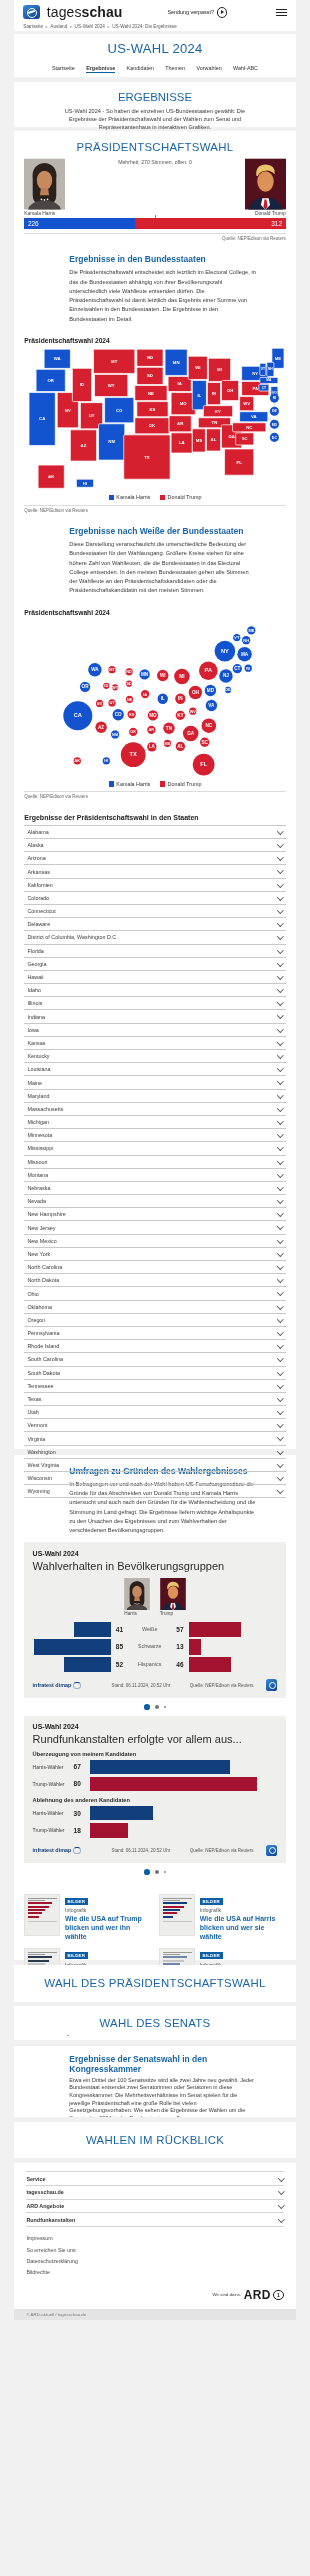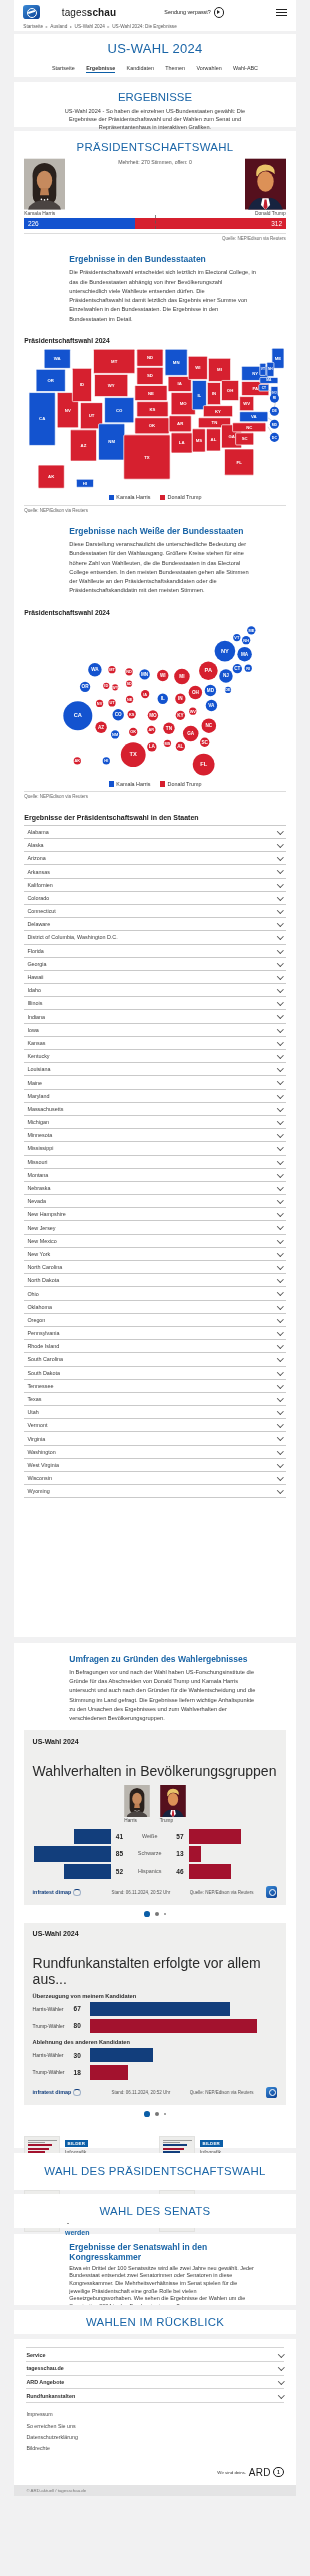--- a/index.html
+++ b/index.html
@@ -6,21 +6,21 @@
   body{min-height:2576px;width:310px;}
   .col{width:282px;margin:0 auto;}
   .card{background:#fff;}
   .mb6{margin-bottom:3.1px}.mb8{margin-bottom:4.1px}.mb9{margin-bottom:4.7px}.mb10{margin-bottom:5.2px}
   
   .hdr{height:31px;padding:0 0;}
   .hdr-top{display:flex;align-items:center;height:20.7px;padding:2.1px 9.3px 0 9.3px;}
   .ts-logo{width:16.5px;height:14px;border-radius:3.1px;background:linear-gradient(145deg,#3a8ad6,#0b3f93);position:relative;flex:0 0 auto;}
   .ts-logo:before{content:"";position:absolute;left:3.6px;top:2.6px;width:8.3px;height:8.3px;border:1.3px solid #fff;border-radius:50%;}
   .ts-logo:after{content:"";position:absolute;left:4.7px;top:5.7px;width:6.7px;height:1.6px;background:#fff;transform:rotate(-18deg);}
-  .ts-word{font-size:10px;margin-left:22px;color:#1d1d1d;letter-spacing:0.1px}
+  .ts-word{font-size:14px;margin-left:7px;color:#1d1d1d;letter-spacing:0.1px}
   .ts-word b{font-weight:bold}
   .missed{margin-left:auto;margin-right:auto;display:flex;align-items:center;font-size:5.4px;color:#222;gap:3.1px}
   .play{width:8.3px;height:8.3px;border:0.7px solid #222;border-radius:50%;position:relative}
   .play:before{content:"";position:absolute;left:2.6px;top:2.1px;border-left:3.1px solid #222;border-top:2.1px solid transparent;border-bottom:2.1px solid transparent}
   .burger{width:10.3px;height:7.2px;display:flex;flex-direction:column;justify-content:space-between;margin-left:4.1px}
   .burger i{height:1.1px;background:#222;display:block}
   .crumbs{padding:1px 9.3px;font-size:4.7px;color:#5a5a5a;display:flex;gap:2.6px;align-items:center}
   .crumbs .sep{color:#999;font-size:4.1px}
   
   .hub{height:43px;text-align:center;padding-top:7.2px;box-sizing:border-box}
@@ -28,21 +28,21 @@
   .tabs{display:flex;justify-content:center;gap:11.4px;margin-top:8.3px;font-size:5.4px;color:#333}
   .tab{padding-bottom:1.6px;cursor:pointer}
   .tab.active{font-weight:bold;border-bottom:1.3px solid #0b5ea7}
   
   .intro{height:45px;text-align:center;padding-top:8.3px;box-sizing:border-box}
   .intro h2{margin:0;font-weight:400;font-size:11.4px;color:#1a65a7}
   .intro p{margin:4.1px auto 0;width:196px;font-size:5.6px;line-height:1.45;color:#3a3a3a}
   
   .bighead{margin:0;font-weight:400;font-size:11.4px;color:#1a65a7;text-align:center;letter-spacing:0.3px}
   
-  .pres{height:1506px;box-sizing:border-box;padding:9.3px 10.3px 0;position:relative}
+  .pres{height:1318px;box-sizing:border-box;padding:9.3px 10.3px 0;position:relative}
   .cands{position:relative;height:60px;margin-top:5.2px}
   .photo{width:41px;height:52px;display:block}
   .cand-l{position:absolute;left:0;top:0}.cand-r{position:absolute;right:0;top:0}
   .cand-name{font-size:4.9px;color:#444;margin-top:1.6px}
   .cand-r .cand-name{text-align:right}
   .maj{position:absolute;left:0;right:0;top:1px;text-align:center;font-size:5.2px;color:#555}
   .evbar{display:flex;height:11.4px;position:relative;margin-top:0}
   .evbar .b{display:flex;align-items:center;font-size:6.5px;color:#fff}
   .evbar .b.blue{background:#1353cf;padding-left:3.6px}
   .evbar .b.red{background:#d6202f;justify-content:flex-end;padding-right:3.6px}
@@ -58,21 +58,21 @@
   .legend .sw{display:inline-block;width:5.2px;height:5.2px;margin-right:2.6px;vertical-align:-0.5px}
   .list-head{font-size:7px;font-weight:bold;color:#222;margin-top:14.5px}
   .acc{margin-top:4.1px;border-top:0.5px solid #c9c9c9}
   .acc-row{display:flex;align-items:center;justify-content:space-between;height:13.2px;border-bottom:0.5px solid #c9c9c9;padding:0 3.1px;cursor:pointer;box-sizing:border-box}
   .acc-row .lbl{font-size:5.4px;color:#3c3c3c}
   .chev{width:3.6px;height:3.6px;border-right:0.8px solid #555;border-bottom:0.8px solid #555;transform:rotate(45deg);margin-top:-1.6px;flex:0 0 auto}
   
   .surv{height:505px;box-sizing:border-box;padding:0 10.3px}
   .graycard{background:#efefee;margin-top:7.2px;padding:7.2px 8.3px;box-sizing:border-box}
   .kicker{font-size:7px;font-weight:bold;color:#1d1d1d}
-  .gtitle{font-size:14px;color:#2b2b2b;margin-top:18px}
+  .gtitle{font-size:11px;color:#2b2b2b;margin-top:3px}
   .gphotos{display:flex;justify-content:center;gap:9.3px;margin-top:6.2px}
   .gp{text-align:left}
   .gp .photo{width:26px;height:32px}
   .gp .plabel{font-size:4.7px;color:#444;margin-top:1.6px}
   .demo-row{display:grid;grid-template-columns:78px 17.6px 43px 17.6px 78px;height:15.5px;margin-top:2.1px}
   .demo-left{display:flex;justify-content:flex-end}
   .demo-bar{height:100%}
   .demo-val{font-size:6.5px;font-weight:bold;color:#222;line-height:15.5px;text-align:center}
   .demo-cat{font-size:5.4px;color:#555;line-height:15.5px;text-align:center}
   .gfoot{display:flex;align-items:center;margin-top:7.2px;font-size:4.5px;color:#555}
@@ -98,36 +98,36 @@
   .thumb .tl{height:1px;background:#9a9a9a;margin-bottom:1px}
   .thumb .tl.short{width:60%}
   .thumb .tb{height:2.1px;margin:1.3px 0}
   .thumb .tfoot{height:1px;background:#c4c4c4;margin-top:3.1px}
   .tbody{padding-top:1px}
   .badge{display:inline-block;background:#0b5ea7;color:#fff;font-size:4.4px;font-weight:bold;padding:1px 2.6px;letter-spacing:0.2px}
   .tkick{font-size:5.2px;color:#555;margin-top:2.1px}
   .ttitle{font-size:7px;font-weight:bold;color:#1a65a7;line-height:1.25;margin-top:1.6px}
   
   .hsec{box-sizing:border-box;display:flex;align-items:center;justify-content:center;position:relative}
-  .h72{height:37px}.h66{height:34px}.h70{height:24px}
+  .h72{height:37px}.h66{height:34px}.h70{height:36px}
   .tinydot{position:absolute;left:53px;bottom:4.1px;width:1.6px;height:1.6px;border-radius:50%;background:#888}
   
   .sen{height:71px;box-sizing:border-box;padding:7.2px 10.3px 0;overflow:hidden}
   .sen .bluehead{margin-top:1px}
   .sen .body-p{font-size:5.5px;line-height:1.38;margin-top:3.1px}
   
   .foot{height:146px;box-sizing:border-box;padding:8.3px 12.4px 0;position:relative}
   .facc{border-top:0.5px solid #d4d4d4}
   .facc-row{display:flex;align-items:center;justify-content:space-between;height:12.7px;border-bottom:0.5px solid #d4d4d4;cursor:pointer}
   .facc-row .lbl{font-size:5.4px;font-weight:bold;color:#333}
   .flinks{margin-top:6.2px}
   .flink{font-size:5.3px;color:#4a4a4a;height:11.4px;line-height:11.4px;cursor:pointer}
   .ardwrap{position:absolute;right:12.4px;bottom:7.2px;display:flex;align-items:center;gap:2.6px}
   .ardclaim{font-size:4.4px;color:#333}
-  .ardword{font-size:10px;font-weight:normal;color:#1d1d1d;letter-spacing:0.3px}
+  .ardword{font-size:12px;font-weight:bold;color:#1d1d1d;letter-spacing:0.3px}
   .ardone{width:8.3px;height:8.3px;border:1px solid #1d1d1d;border-radius:50%;font-size:5.2px;font-weight:bold;color:#1d1d1d;display:flex;align-items:center;justify-content:center}
   .copy{height:11.4px;background:#e4e4e5;display:flex;align-items:center;padding:0 12.4px;font-size:4.4px;color:#777}
   svg text{font-family:"Liberation Sans",sans-serif}
 </style>
 </head>
 <body>
 
 <svg width="0" height="0" style="position:absolute">
   <defs>
     <symbol id="sym-harris" viewBox="0 0 80 100">

